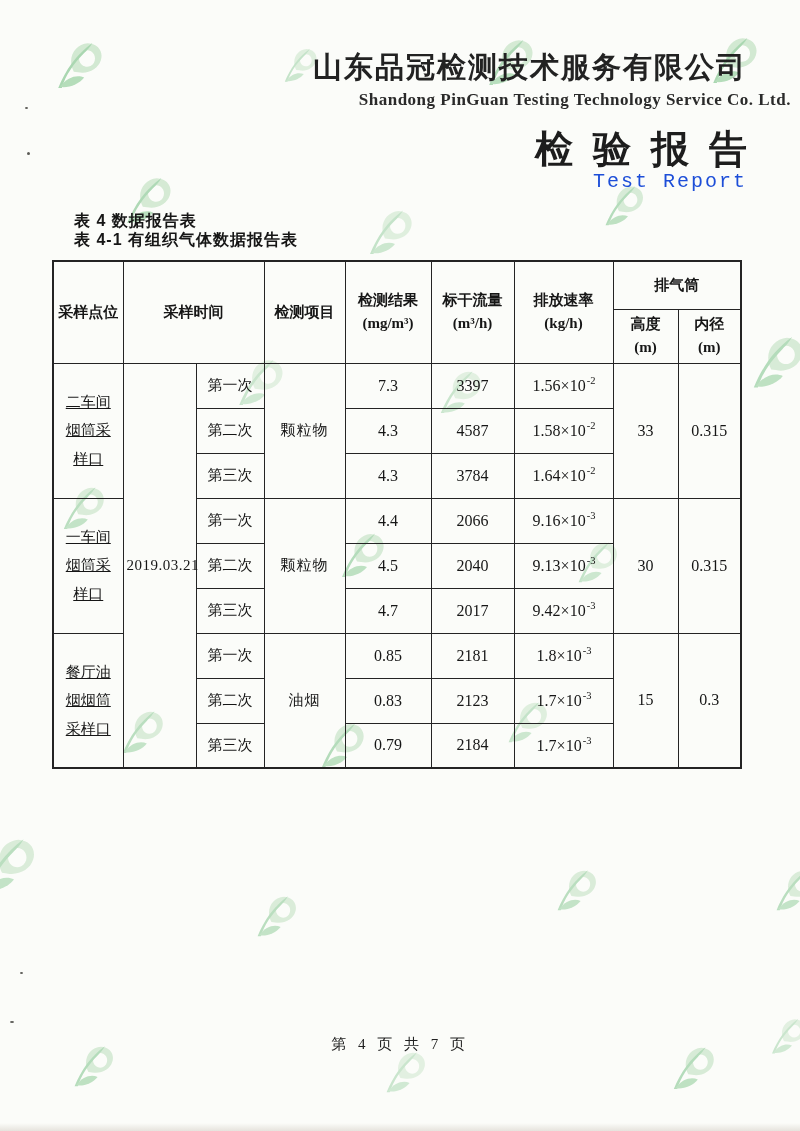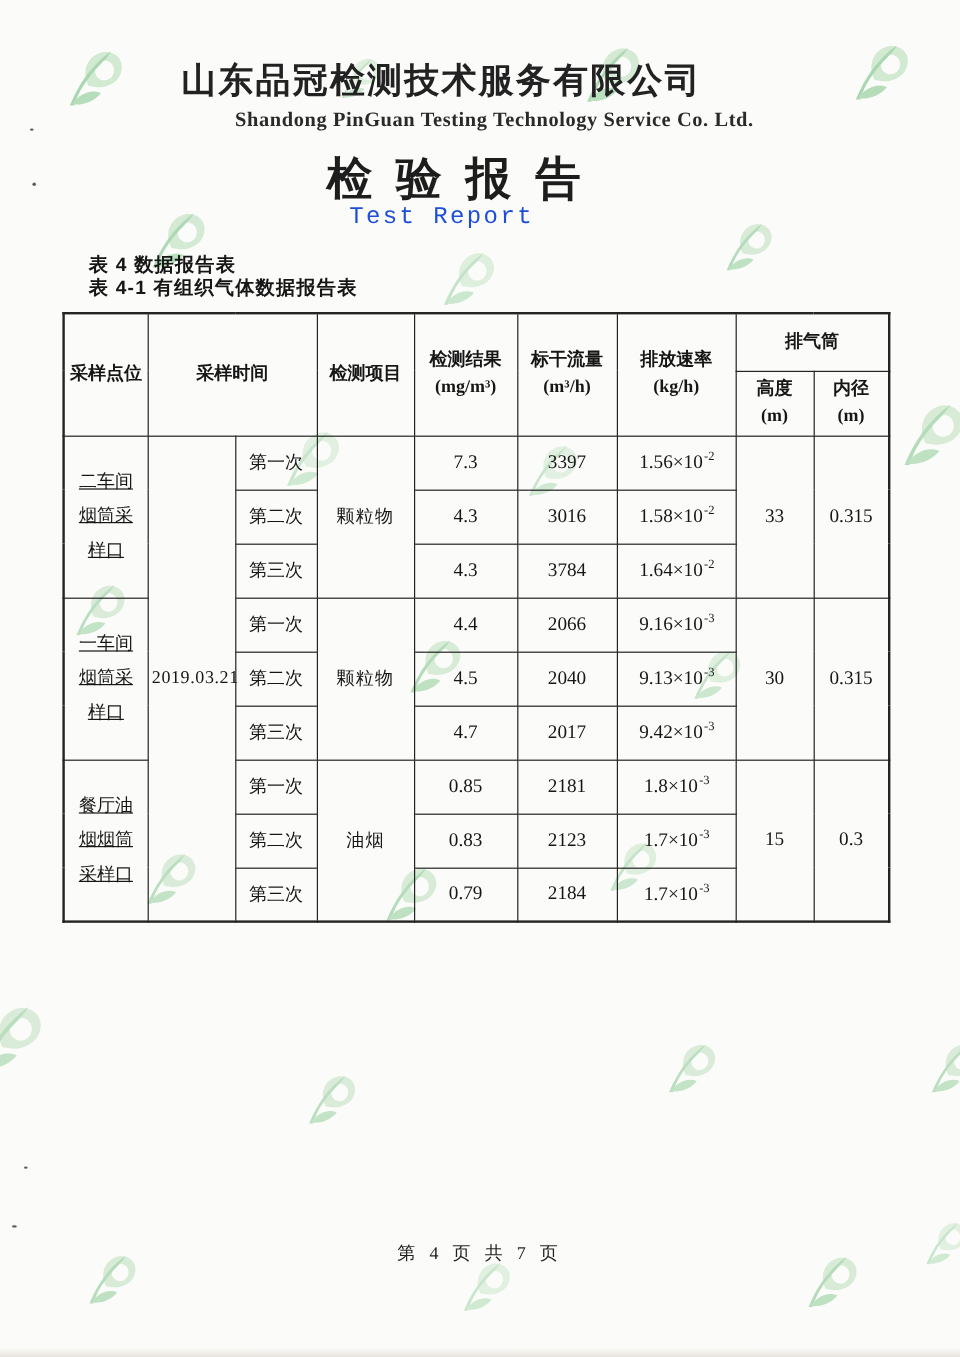--- a/index.html
+++ b/index.html
@@ -9,21 +9,21 @@
     font-family:"Liberation Serif","DejaVu Serif",serif;
     color:#1b1b1b;
   }
   
   #watermarks{position:absolute;inset:0;z-index:0;}
   .wm{position:absolute;pointer-events:none;}
   .wm-bowl{fill:#c5e3c5;}
   .wm-stem{fill:#8fcb9a;}
   .wm-leaf{fill:#9ed3a6;}
   
-  .hdr{position:absolute;left:0;width:736px;text-align:center;z-index:2;}
+  .hdr{position:absolute;left:11px;width:736px;text-align:right;z-index:2;}
   .company-cn{top:48px;font-size:29px;font-weight:700;letter-spacing:2px;color:#222;}
   .company-en{top:90px;font-size:17px;font-weight:700;letter-spacing:.5px;color:#2a2a2a;margin-left:44px;}
   .title-cn{top:124px;font-size:38px;font-weight:600;letter-spacing:20px;padding-left:20px;color:#1d1d1d;}
   .title-en{top:170px;font-size:20px;font-family:Liberation Mono, monospace;letter-spacing:2px;color:#1d4ed8;}
   
   .caption{position:absolute;left:74px;z-index:2;font-family:"Liberation Sans","DejaVu Sans",sans-serif;
     font-weight:700;font-size:16px;letter-spacing:1px;color:#161616;}
   .cap1{top:211px;}
   .cap2{top:230px;}
   
@@ -194,21 +194,21 @@
     <td rowspan="3" class="c-item">颗粒物</td>
     <td>7.3</td>
     <td>3397</td>
     <td class="c-rate"><span>1.56×10</span><sup>-2</sup></td>
     <td rowspan="3">33</td>
     <td rowspan="3">0.315</td>
   </tr>
   <tr class="dr">
     <td class="c-seq">第二次</td>
     <td>4.3</td>
-    <td>3016</td>
+    <td>4587</td>
     <td class="c-rate"><span>1.58×10</span><sup>-2</sup></td>
   </tr>
   <tr class="dr">
     <td class="c-seq">第三次</td>
     <td>4.3</td>
     <td>3784</td>
     <td class="c-rate"><span>1.64×10</span><sup>-2</sup></td>
   </tr>
 
   <tr class="dr">

